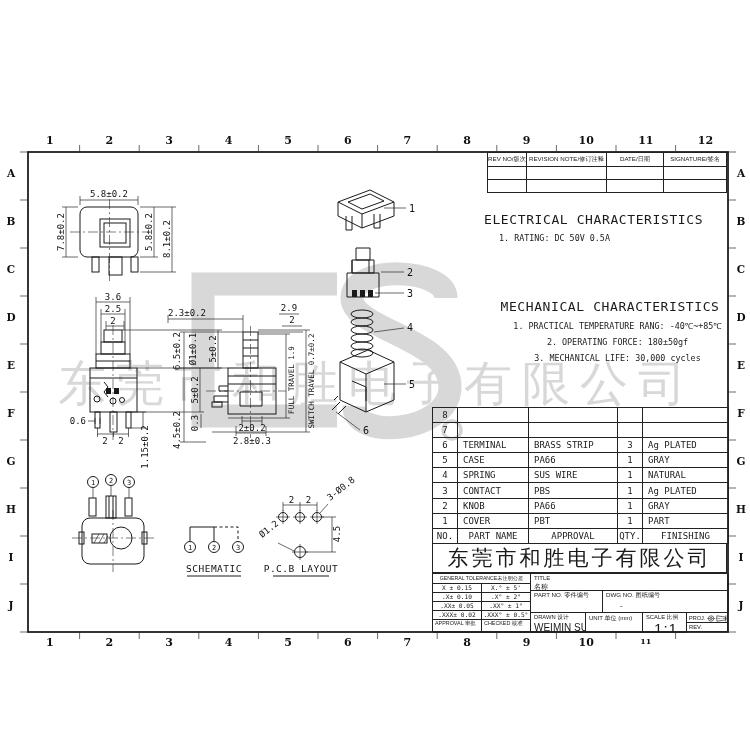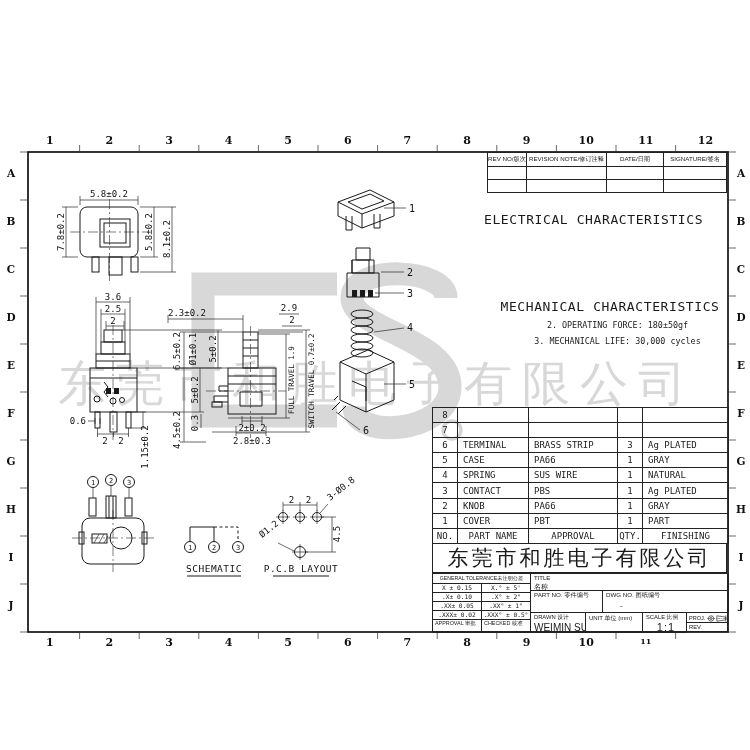--- a/index.html
+++ b/index.html
@@ -62,21 +62,21 @@
   .chk{left:49px;top:46px;width:49px;height:13px;padding:1px 0 0 2px;font-size:5.4px;}
   .title-cell{left:98px;top:0;width:198px;height:17px;padding:1px 0 0 3px;}
   .title-cell .cn{font-size:7px;margin-top:1px;}
   .part-cell{left:98px;top:17px;width:72px;height:22px;padding:1px 0 0 3px;font-size:6.2px;}
   .dwg-cell{left:170px;top:17px;width:126px;height:22px;padding:1px 0 0 3px;font-size:6.2px;}
   .dwg-cell .val{font-size:8px;margin:3px 0 0 14px;}
   .drawn-cell{left:98px;top:39px;width:55px;height:20px;padding:1px 0 0 3px;font-size:5.8px;}
   .drawn-cell .val{font-size:10px;margin-top:2px;}
   .unit-cell{left:153px;top:39px;width:57px;height:20px;padding:2px 0 0 3px;font-size:6px;}
   .scale-cell{left:210px;top:39px;width:44px;height:20px;padding:1px 0 0 3px;font-size:5.8px;}
-  .scale-cell .val{font-size:11px;text-align:center;margin-top:1px;letter-spacing:1px;}
+  .scale-cell .val{font-size:15px;text-align:center;margin-top:1px;letter-spacing:1px;}
   .proj-cell{left:254px;top:39px;width:42px;height:10px;padding:1px 0 0 2px;font-size:5.6px;display:flex;gap:2px;align-items:center;border-right:none;}
   .rev-cell{left:254px;top:49px;width:42px;height:10px;padding:1px 0 0 2px;font-size:5.8px;border-right:none;border-bottom:none;}
 </style>
 </head>
 <body>
 
 <div class="page">
 
 <svg id="main-svg" width="750" height="750" viewBox="0 0 750 750">
 
@@ -319,25 +319,27 @@
           <td></td>
           <td></td>
           <td></td>
         </tr>
 </tbody>
     </table>
 
 <div class="spec" id="elec-block">
   <div class="spec-title">ELECTRICAL CHARACTERISTICS</div>
   <div id="elec-items">
+        <div class="spec-item">1. RATING: DC 50V 0.5A</div>
       </div>
 </div>
 <div class="spec" id="mech-block">
   <div class="spec-title">MECHANICAL CHARACTERISTICS</div>
   <div id="mech-items">
+        <div class="spec-item">1. PRACTICAL TEMPERATURE RANG: -40℃~+85℃</div>
         <div class="spec-item">2. OPERATING FORCE: 180±50gf</div>
         <div class="spec-item">3. MECHANICAL LIFE: 30,000 cycles</div>
       </div>
 </div>
 
 <table class="parts-table">
   <colgroup>
         <col style="width:25px">
         <col style="width:71px">
         <col style="width:89px">

